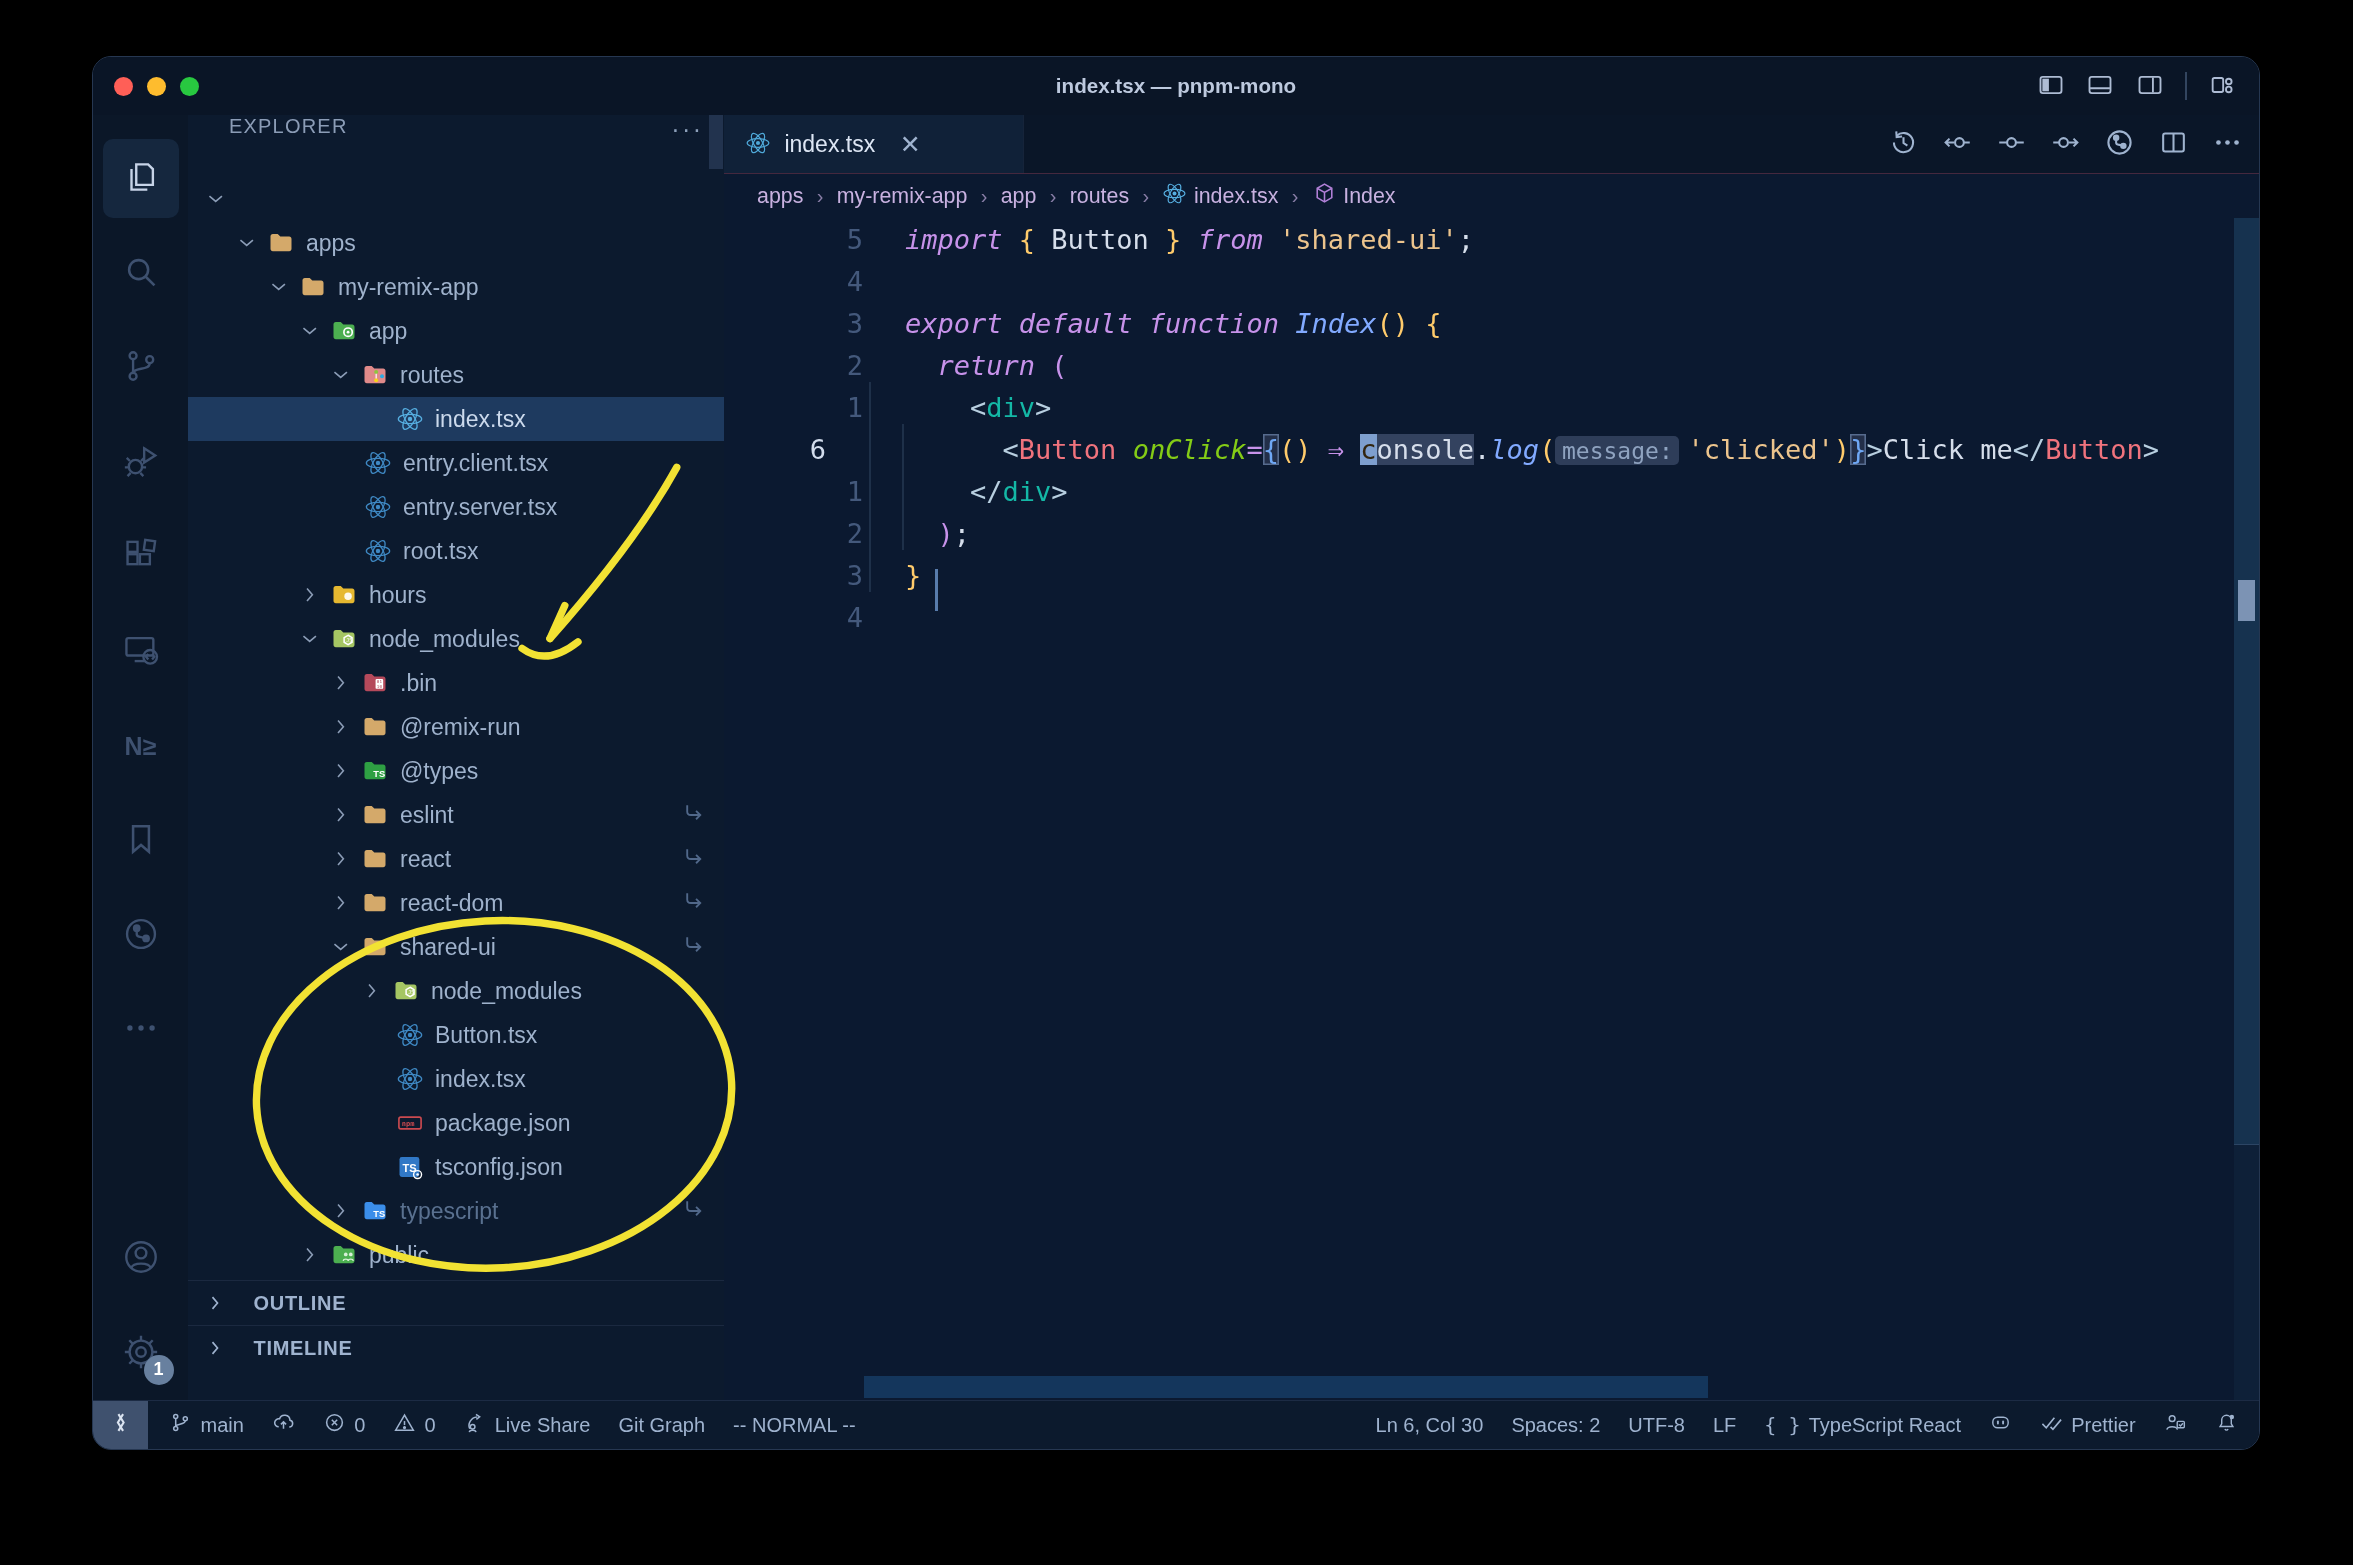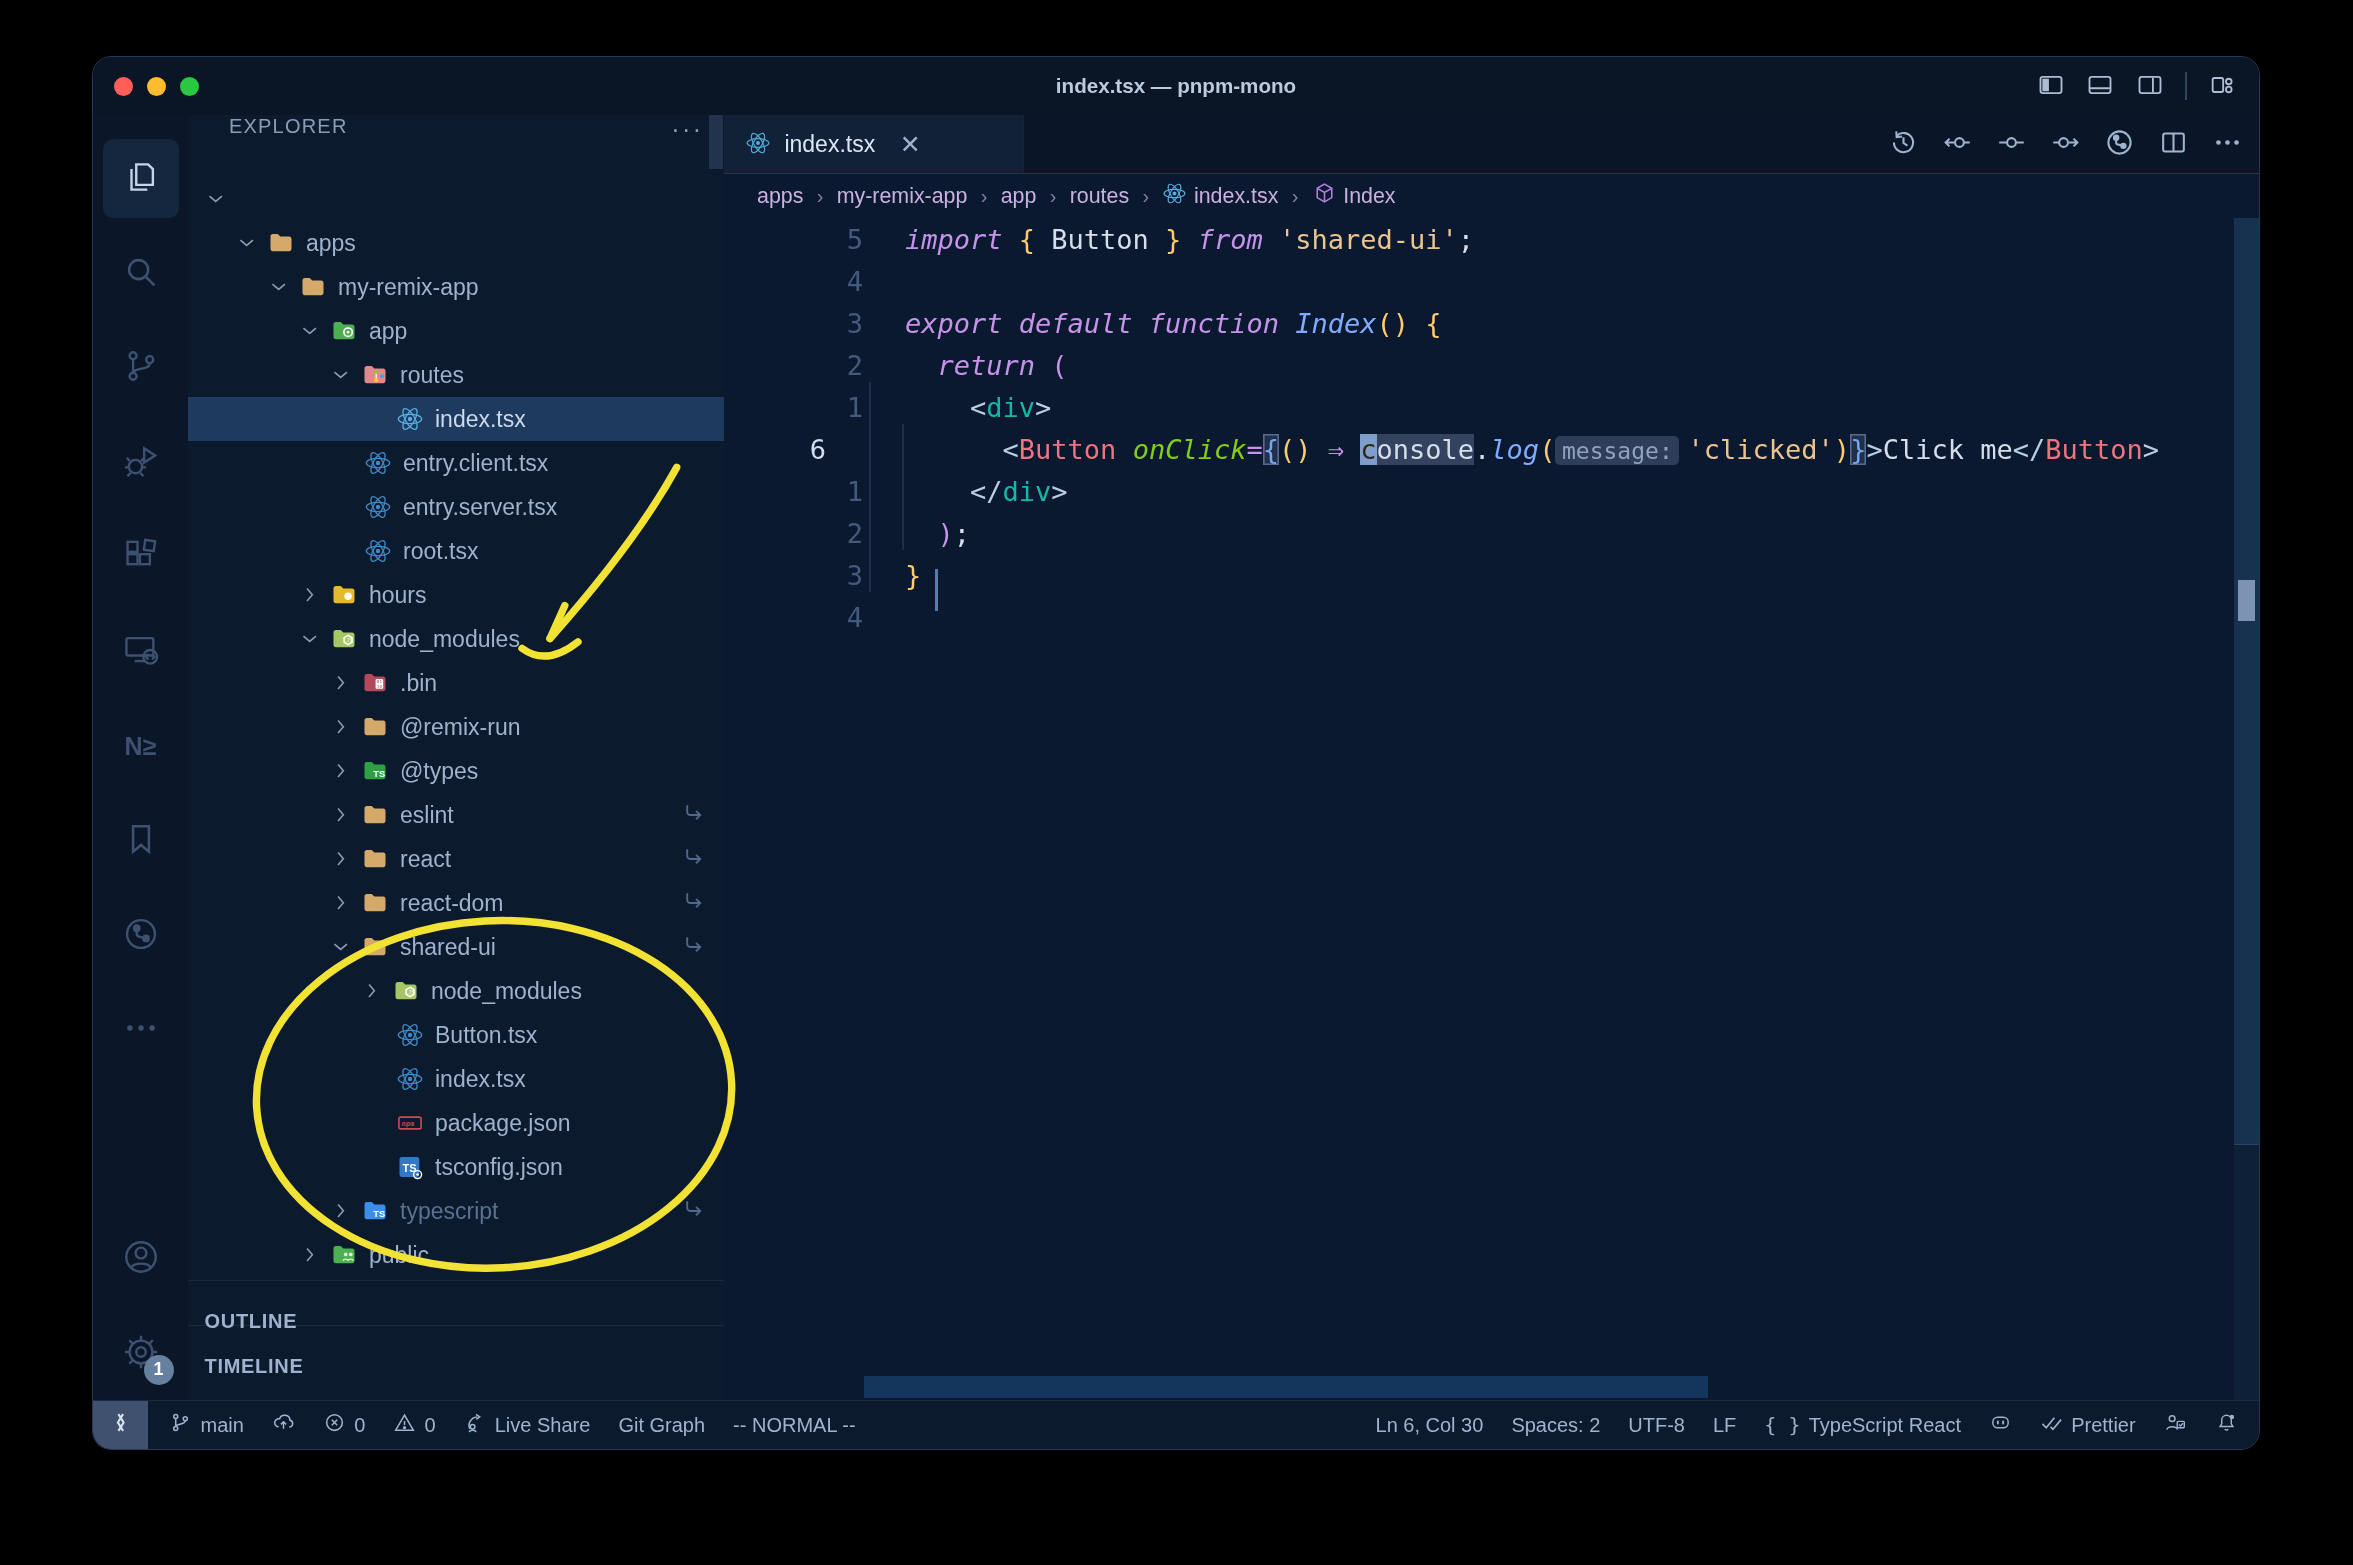--- a/index.html
+++ b/index.html
@@ -37,22 +37,22 @@
   .row.dim .lbl{color:#5a7190;}
   .row .chev{width:28px;height:28px;flex:0 0 28px;display:flex;align-items:center;justify-content:center;color:#8b9cb6;}
   .row .chev svg{width:21.4px;height:21.4px;}
   .chev.down svg{transform:rotate(90deg);}
   .ticon{width:30px;height:30px;flex:0 0 30px;margin:0 10px 0 5px;display:flex;align-items:center;justify-content:center;}
   .ticon svg{width:28px;height:28px;}
   .root-label{font-weight:700;color:#cdd9ec;font-size:20.6px;letter-spacing:0.4px;}
   .symlink{position:absolute;right:18px;color:#51688a;}
   .symlink svg{width:25px;height:25px;}
   .sb-sections{position:absolute;left:0;right:0;bottom:31px;}
-  .sb-section{height:44px;display:flex;align-items:flex-start;gap:29px;padding-left:16.5px;border-top:0.8px solid #1b2940;
-              font-size:20px;font-weight:700;color:#9fb3cf;letter-spacing:0.7px;flex-direction:column;}
+  .sb-section{height:44px;display:flex;align-items:center;gap:29px;padding-left:16.5px;border-top:0.8px solid #1b2940;
+              font-size:20px;font-weight:700;color:#9fb3cf;letter-spacing:0.7px;}
   .sb-section svg{width:20px;height:20px;}
   .sb-scroll{position:absolute;right:2.5px;top:0;width:14px;height:54px;background:#2c3f5c;opacity:.7;}
   
   .editor{position:absolute;left:631px;top:58px;right:0;bottom:48px;background:#0b1930;}
   .tabbar{position:absolute;left:0;top:0;right:0;height:58px;background:#0a1628;border-bottom:1.6px solid #45283e;display:flex;}
   .tab{width:261px;background:#102138;display:flex;align-items:center;padding:0 16.5px 0 21.4px;gap:13px;border-right:0.8px solid #16243a;}
   .tab-label{font-size:23px;color:#dde6f4;}
   .tab-close{color:#9fb3cf;font-size:25px;margin-left:11.5px;}
   .ed-actions{position:absolute;right:16.5px;top:0;height:58px;display:flex;align-items:center;gap:23px;color:#9fb3cf;}
   .ed-actions svg{width:31px;height:31px;}

